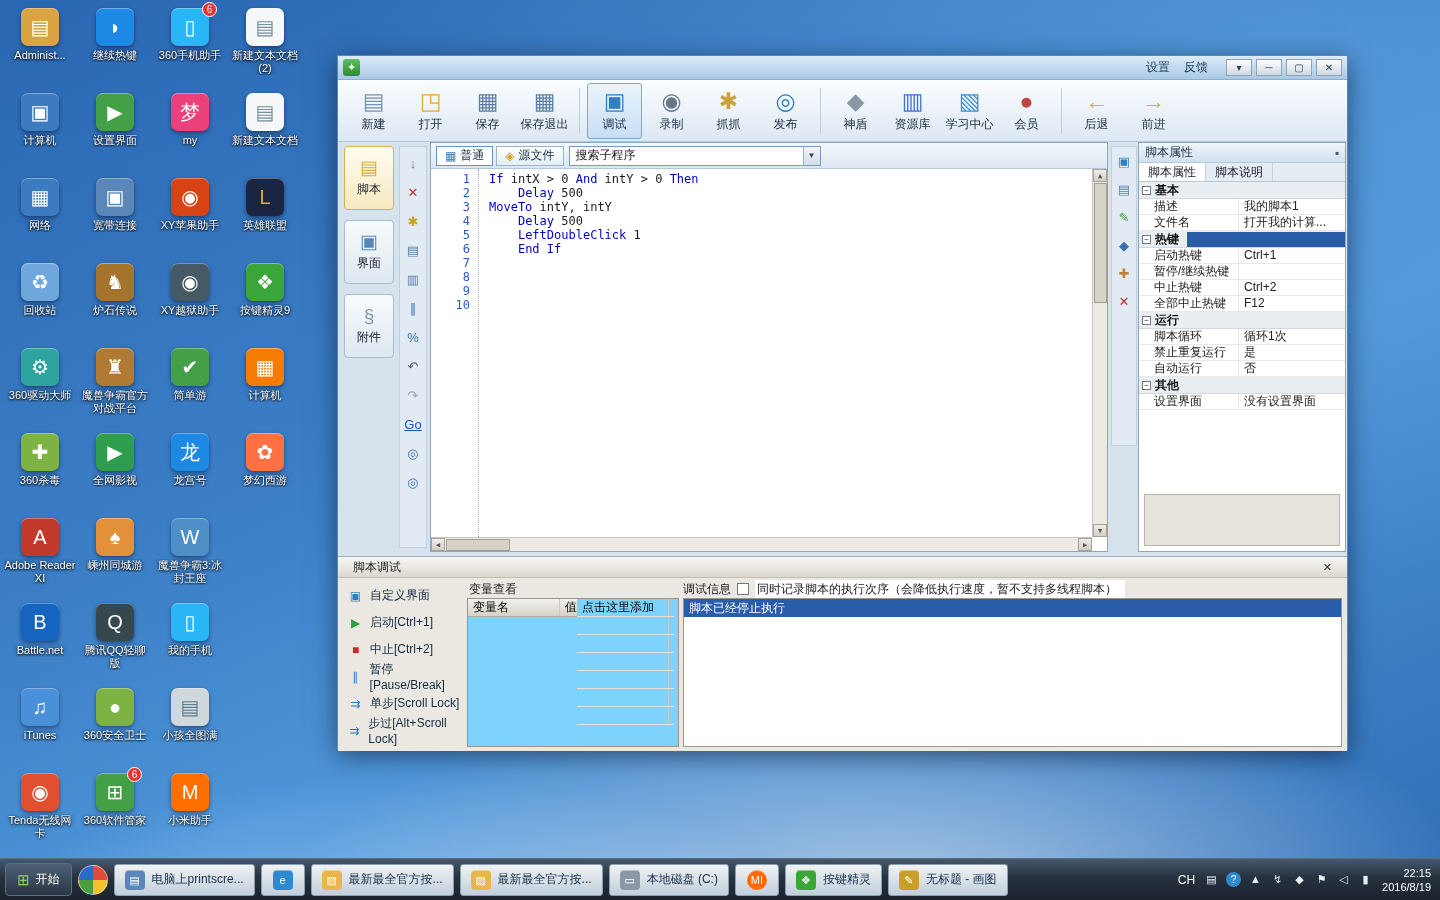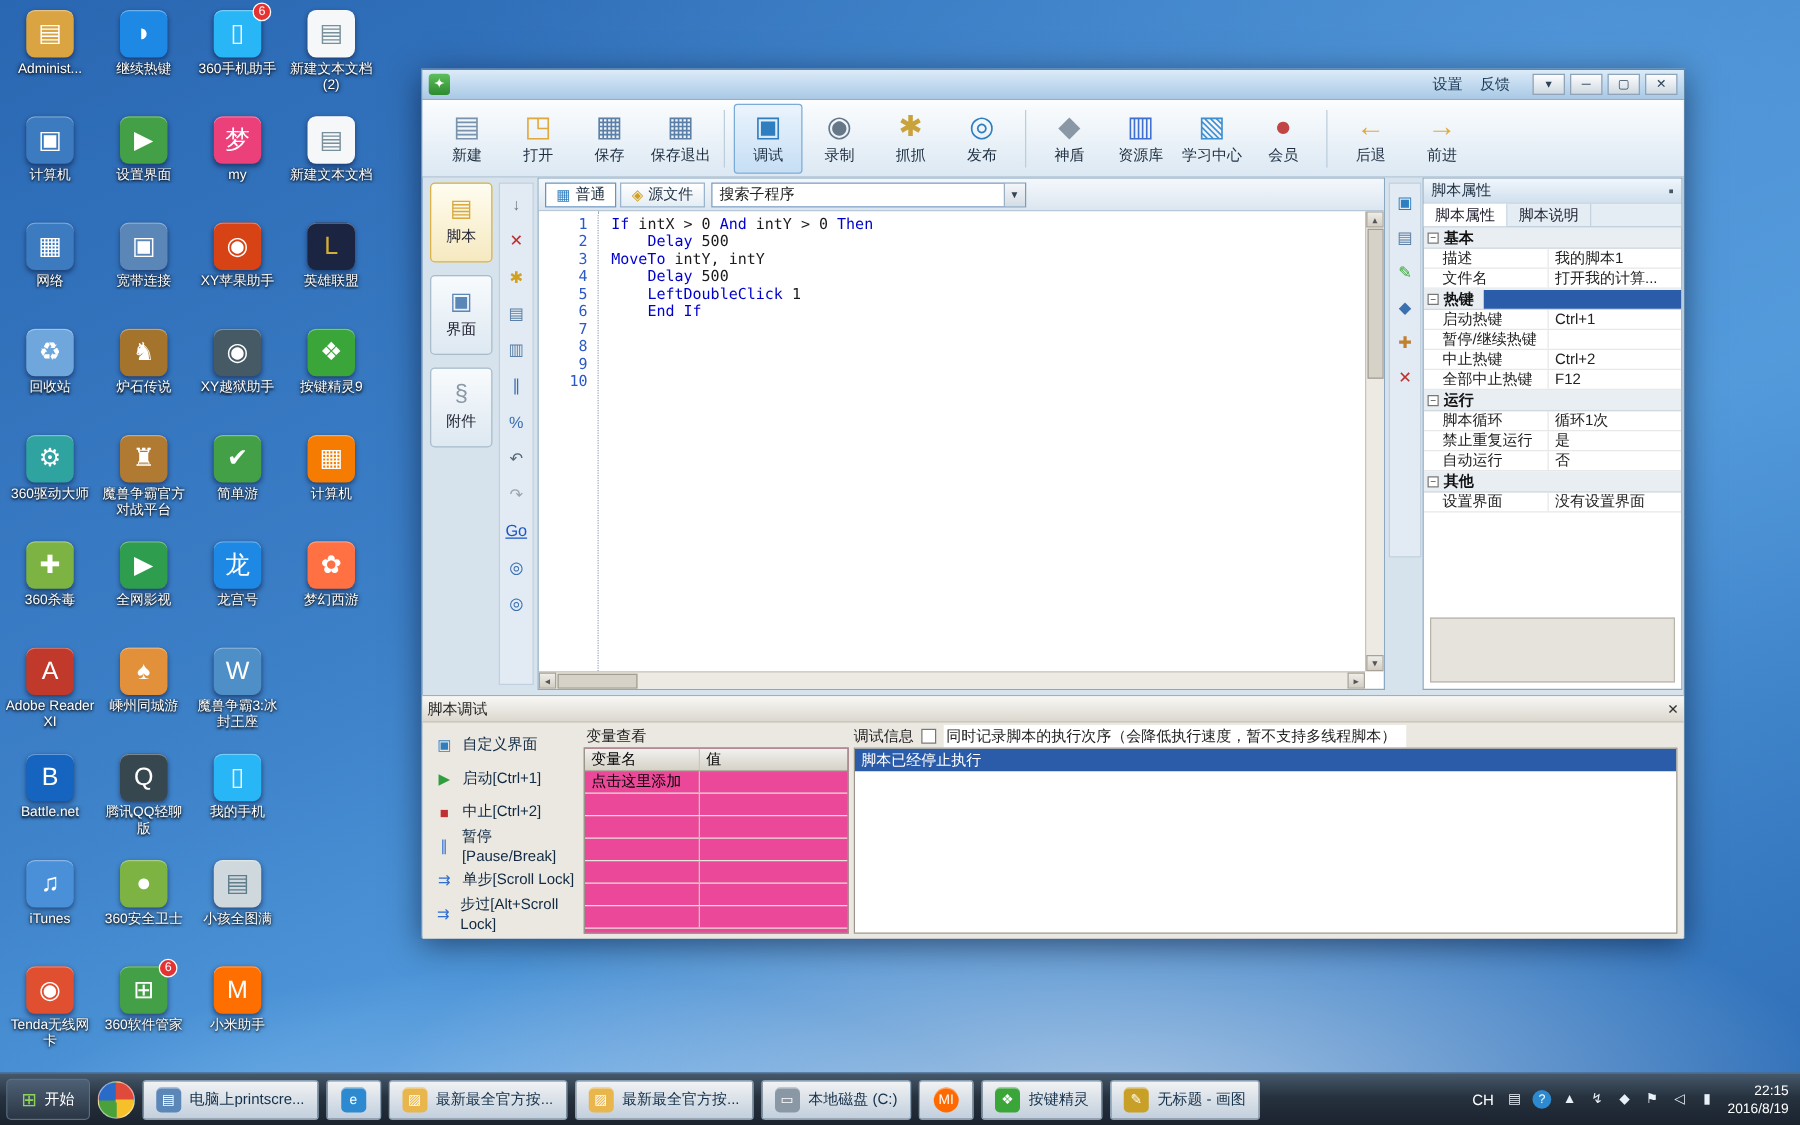--- a/index.html
+++ b/index.html
@@ -96,29 +96,29 @@
  background:#fff;color:#333;font-weight:normal;cursor:pointer}
 .secfill{flex:1;height:15px;margin-left:4px}
 .psec.sel .secfill{background:#2a5caa}
 .prow{display:flex;height:16px;line-height:15px;border-bottom:1px solid #e8e8e8;cursor:default}
 .prow .pn{width:100px;padding-left:15px;border-right:1px solid #e8e8e8;color:#222;overflow:hidden;white-space:nowrap}
 .prow .pv{flex:1;padding-left:5px;color:#222;overflow:hidden;white-space:nowrap}
 .props-desc{height:52px;margin:5px;background:#e6e3dc;border:1px solid #b8b4aa}
 
 .debug{height:195px;background:#ebe8e1;border-top:1px solid #9ab0c4}
 .debug-header{height:21px;background:linear-gradient(#f8f7f4,#dcd8cf);display:flex;align-items:center;
- justify-content:space-between;padding:0 4px;border-bottom:1px solid #c2beb4;color:#222}
+ justify-content:space-between;padding:0 15px;border-bottom:1px solid #c2beb4;color:#222}
 .dclose{cursor:pointer;color:#333;font-size:11px}
 .debug-body{position:relative;height:172px}
 .dbg-buttons{position:absolute;left:2px;top:4px;width:126px;display:flex;flex-direction:column}
 .dbg-btn{height:27px;display:flex;align-items:center;gap:7px;padding-left:8px;color:#102a44;cursor:pointer}
 .dbg-btn .ic{width:15px;text-align:center;font-size:12px}
 .varpanel{position:absolute;left:129px;top:2px;width:212px;bottom:3px;display:flex;flex-direction:column}
 .var-title{height:18px;line-height:18px;padding-left:2px;color:#222}
-.var-table{flex:1;background:#ec4899;border:1px solid #9a968c;display:flex;flex-direction:column;overflow:hidden}
+.var-table{flex:1;background:#7dd3fc;border:1px solid #9a968c;display:flex;flex-direction:row;overflow:hidden}
 .vth{display:flex;height:18px;background:linear-gradient(#f2f1ee,#d6d2c8);border-bottom:1px solid #b0aca0}
 .vth .vc1,.vth .vc2{line-height:17px}
 .vc1{width:92px;padding-left:5px;border-right:1px solid #ccc8be;overflow:hidden;white-space:nowrap}
 .vc2{flex:1;padding-left:5px;overflow:hidden;white-space:nowrap}
 .vrow{display:flex;height:18px;line-height:17px;border-bottom:1px solid #e4e1da}
 .infopanel{position:absolute;left:345px;top:2px;right:5px;bottom:3px;display:flex;flex-direction:column}
 .info-header{height:18px;display:flex;align-items:center;gap:6px;color:#222}
 .checkbox{width:12px;height:12px;border:1px solid #777;background:#fff;flex:none;cursor:pointer}
 .cb-label{background:#fff;padding:1px 8px 1px 2px;white-space:nowrap;overflow:hidden}
 .info-list{flex:1;background:#fff;border:1px solid #9a968c;overflow:hidden}

